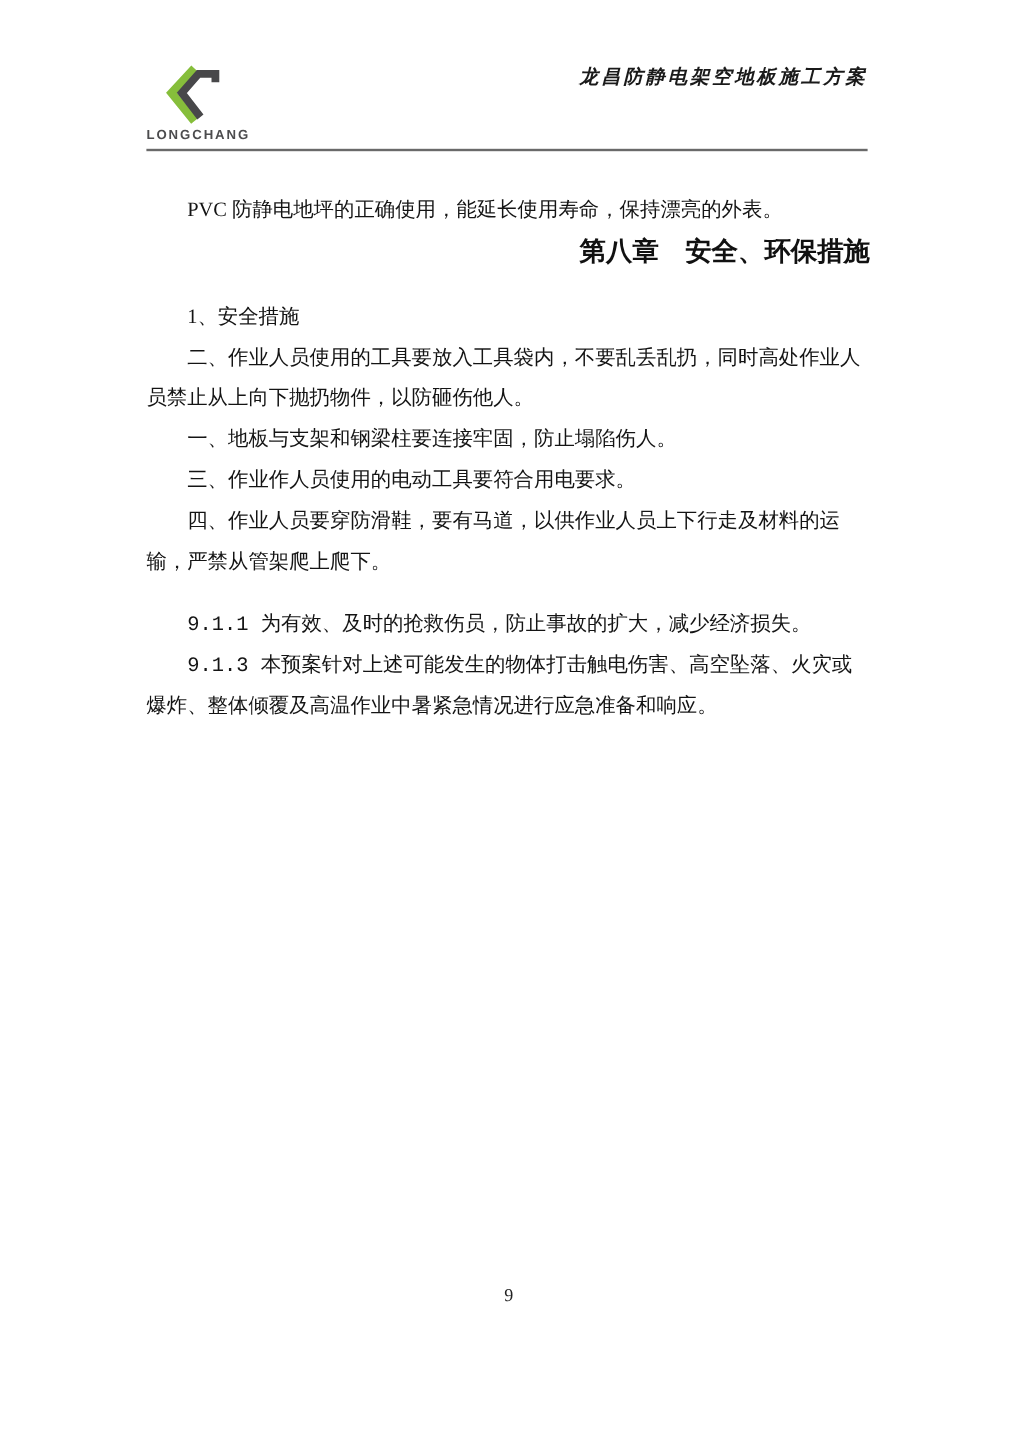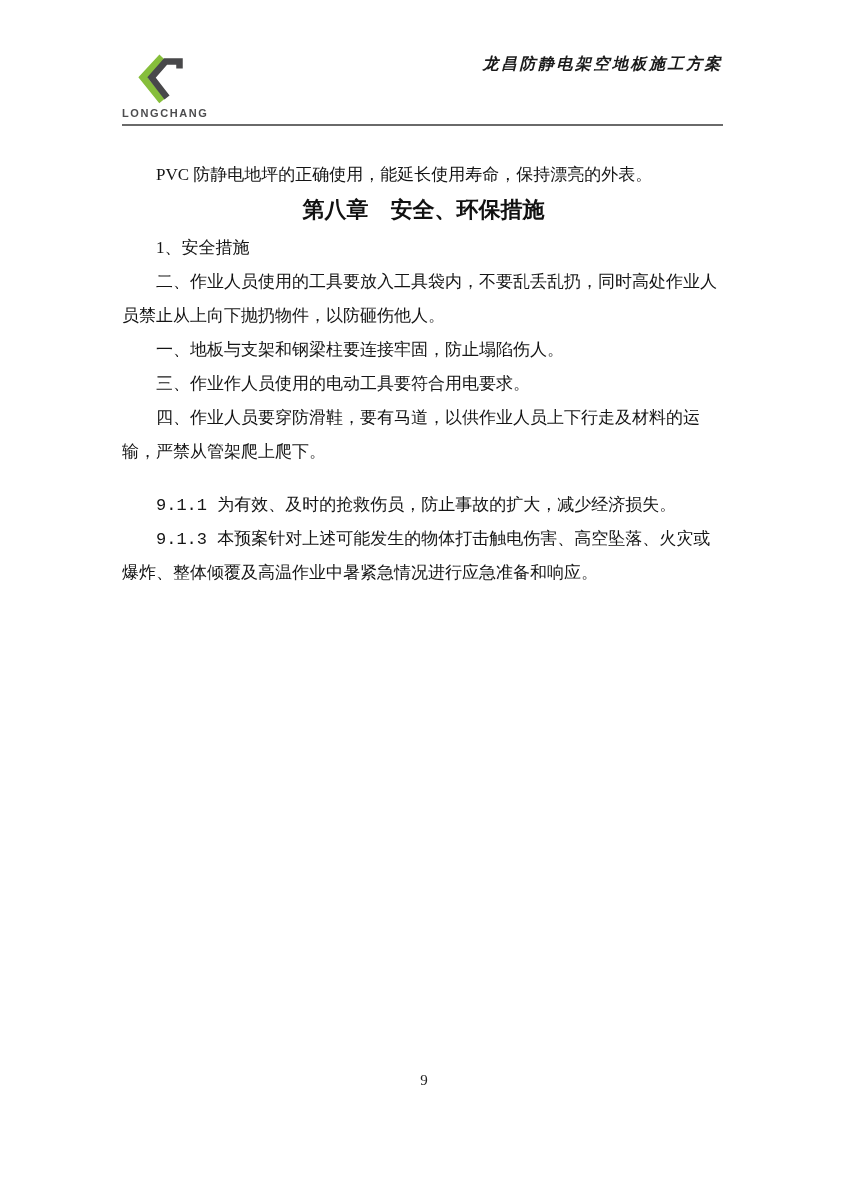--- a/index.html
+++ b/index.html
@@ -57,28 +57,28 @@
     width: 603px;
     font-size: 17px;
   }
   .content p { margin: 0; text-indent: 2em; }
 
   .p-staff { line-height: 37px; }
   .p-pvc   { margin-top: 30px; line-height: 36px; }
 
   .chapter-heading {
     margin-top: 52px;
-    text-align: center;
+    text-align: right;
     text-indent: 0 !important;
     font-size: 22px;
     font-weight: bold;
     line-height: 34px;
     color: #111;
   }
-  .items { margin-top: 4px; }
+  .items { margin-top: 20px; }
   .items p { line-height: 34px; }
 
   .chapter-heading.ch9 { margin-top: 34px; }
 
   .section-heading {
     margin-top: 50px;
     font-size: 19px;
     font-weight: bold;
     line-height: 30px;
     text-indent: 2em;

